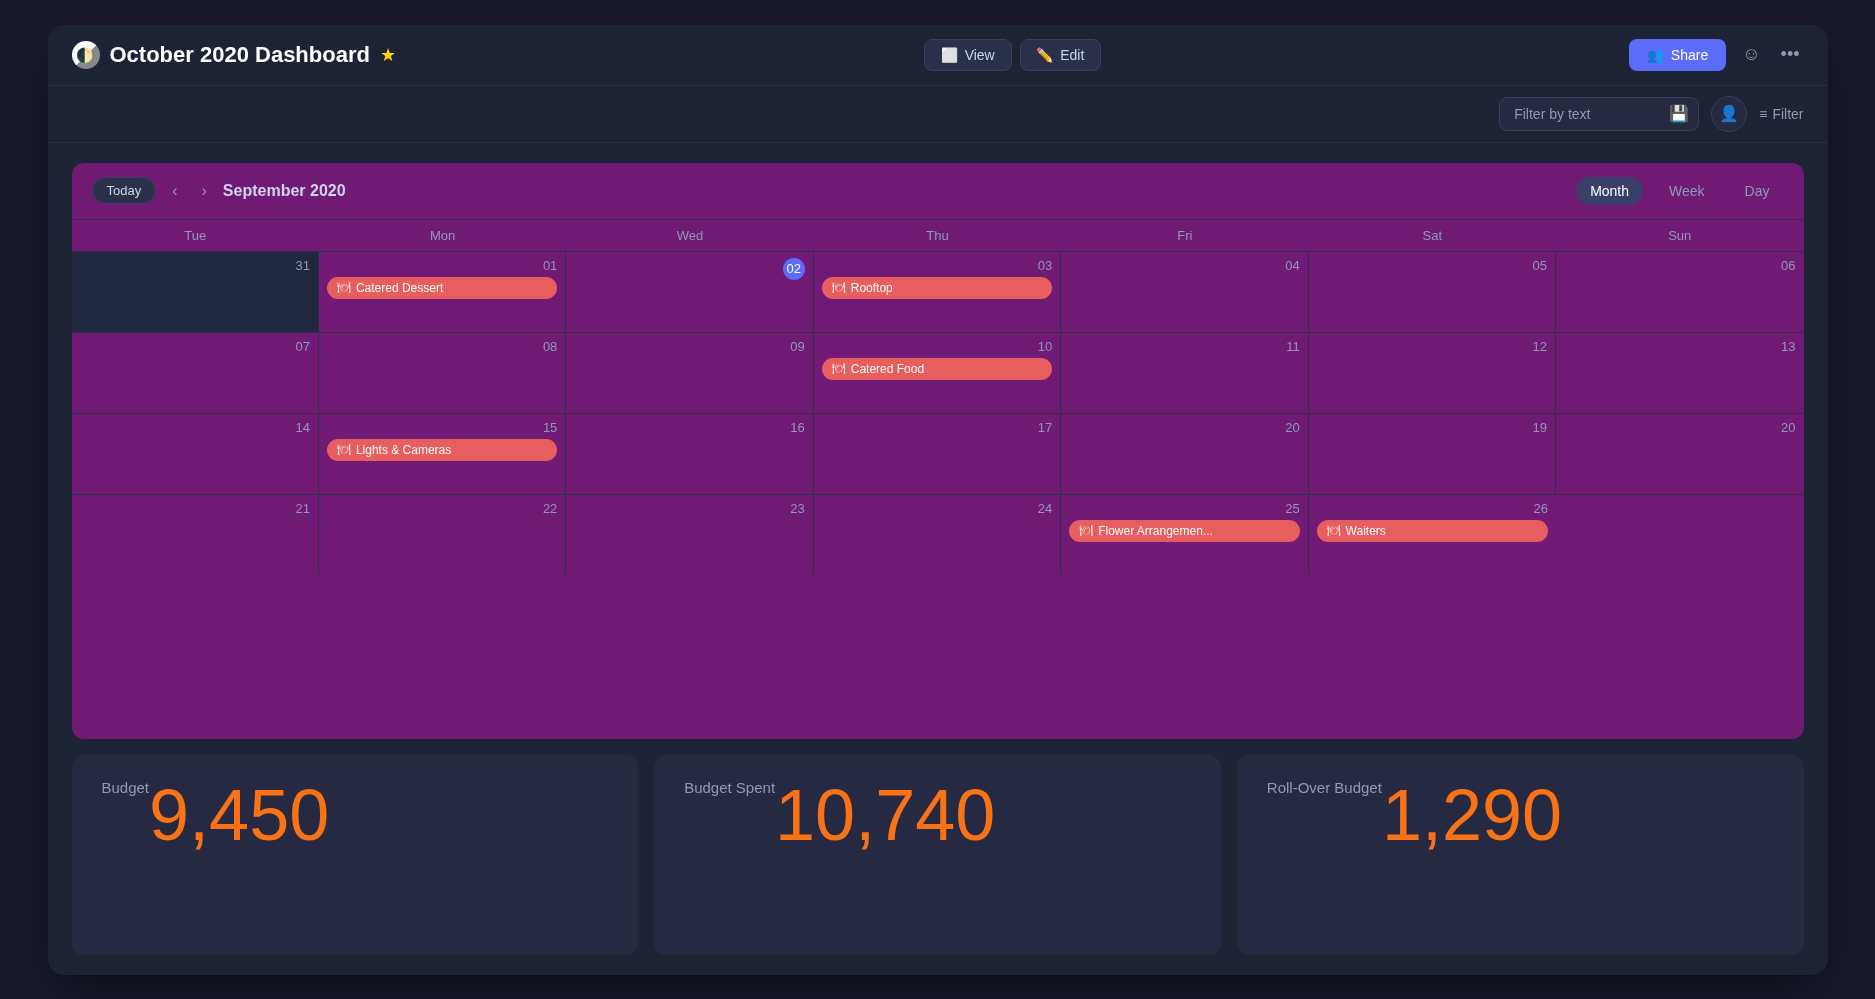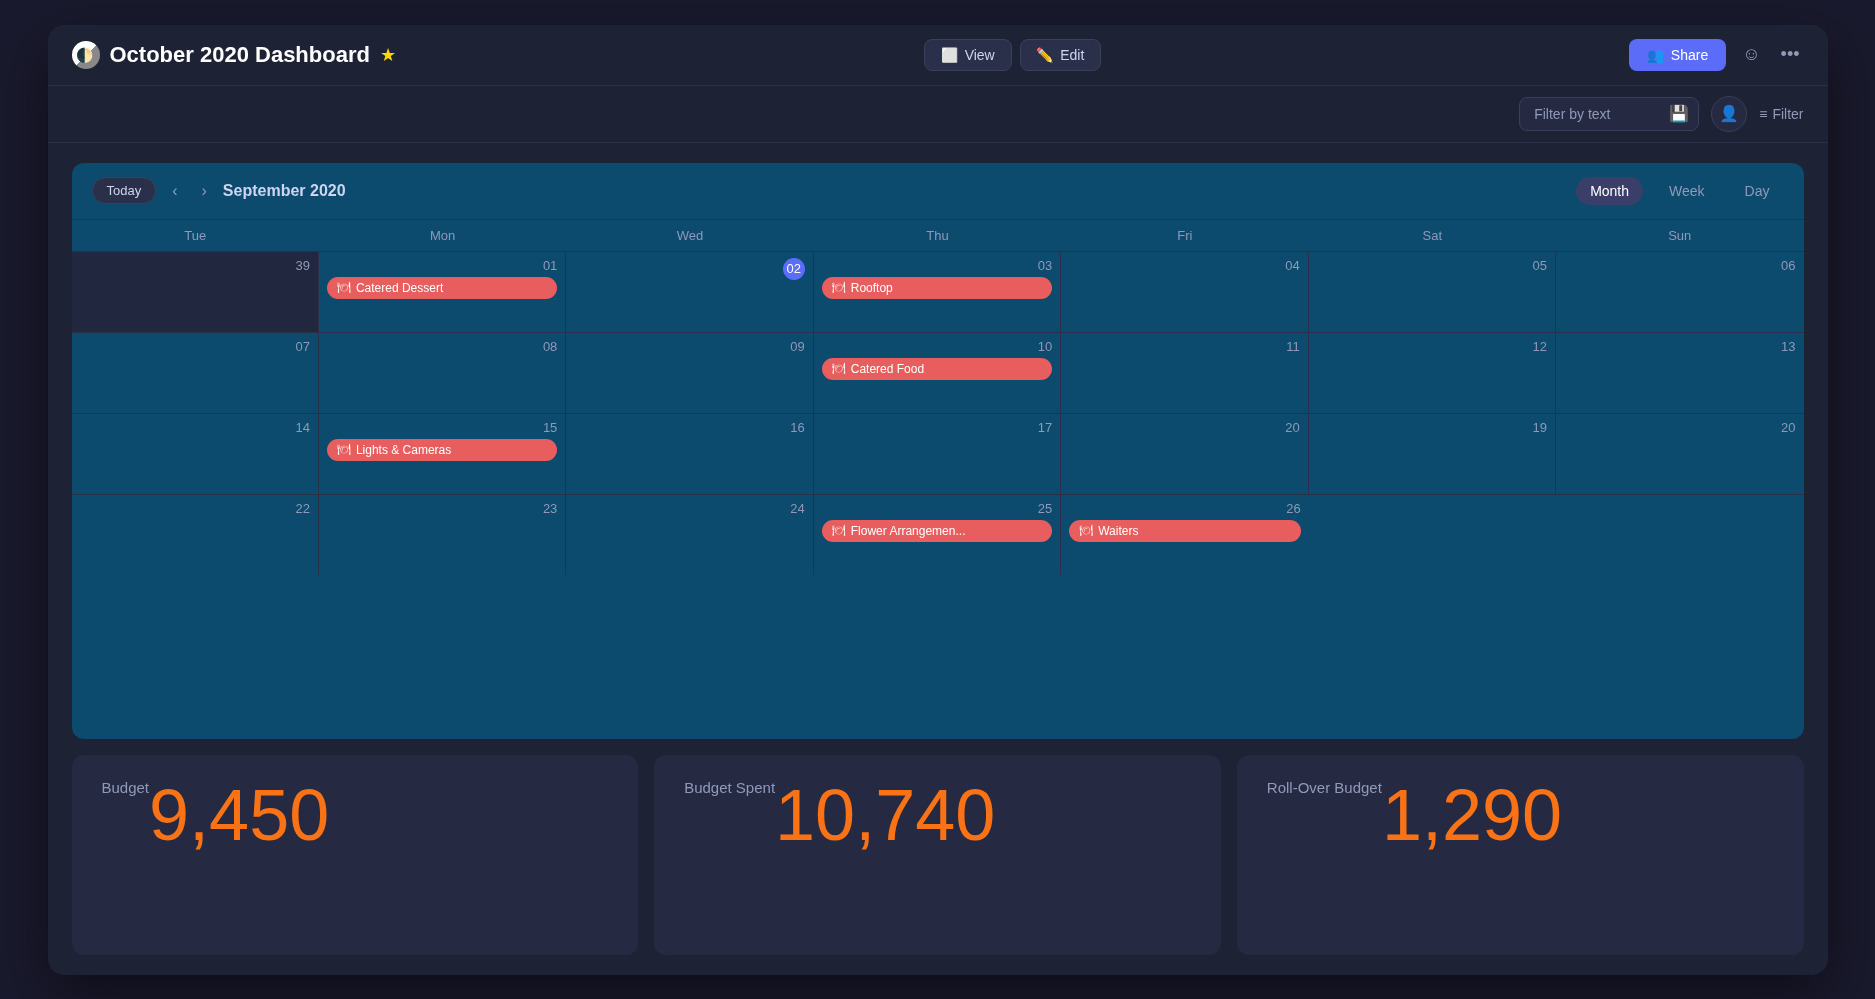--- a/index.html
+++ b/index.html
@@ -111,21 +111,21 @@
       display: flex;
       align-items: center;
     }
     .filter-input {
       background: #252a42;
       border: 1px solid #3a3f5a;
       color: #9099b8;
       padding: 8px 36px 8px 14px;
       border-radius: 8px;
       font-size: 14px;
-      width: 180px;
+      width: 200px;
       outline: none;
     }
     .filter-input::placeholder { color: #9099b8; }
     .save-icon {
       position: absolute;
       right: 10px;
       color: #9099b8;
       font-size: 16px;
     }
     .user-icon-btn {
@@ -154,21 +154,21 @@
     
     .main-content {
       flex: 1;
       padding: 20px 24px;
       display: flex;
       flex-direction: column;
       gap: 16px;
     }
     
     .calendar-wrapper {
-      background: #0c4a6e;
+      background: #701a75;
       border-radius: 12px;
       overflow: hidden;
       flex: 1;
     }
     .calendar-header {
       padding: 14px 20px;
       display: flex;
       align-items: center;
       justify-content: space-between;
       border-bottom: 1px solid #2a2f4a;
@@ -384,21 +384,21 @@
           <div class="cal-day-header">Wed</div>
           <div class="cal-day-header">Thu</div>
           <div class="cal-day-header">Fri</div>
           <div class="cal-day-header">Sat</div>
           <div class="cal-day-header">Sun</div>
         </div>
         <div class="cal-weeks">
 
           <div class="cal-week">
             <div class="cal-cell other-month">
-              <div class="cal-date">39</div>
+              <div class="cal-date">31</div>
             </div>
             <div class="cal-cell">
               <div class="cal-date">01</div>
               <div class="event-pill">
                 <span class="event-pill-icon">🍽</span>
                 <span>Catered Dessert</span>
               </div>
             </div>
             <div class="cal-cell">
               <div class="cal-date highlighted">02</div>
@@ -471,20 +471,23 @@
             </div>
             <div class="cal-cell">
               <div class="cal-date">19</div>
             </div>
             <div class="cal-cell">
               <div class="cal-date">20</div>
             </div>
           </div>
 
           <div class="cal-week">
+            <div class="cal-cell">
+              <div class="cal-date">21</div>
+            </div>
             <div class="cal-cell">
               <div class="cal-date">22</div>
             </div>
             <div class="cal-cell">
               <div class="cal-date">23</div>
             </div>
             <div class="cal-cell">
               <div class="cal-date">24</div>
             </div>
             <div class="cal-cell">

